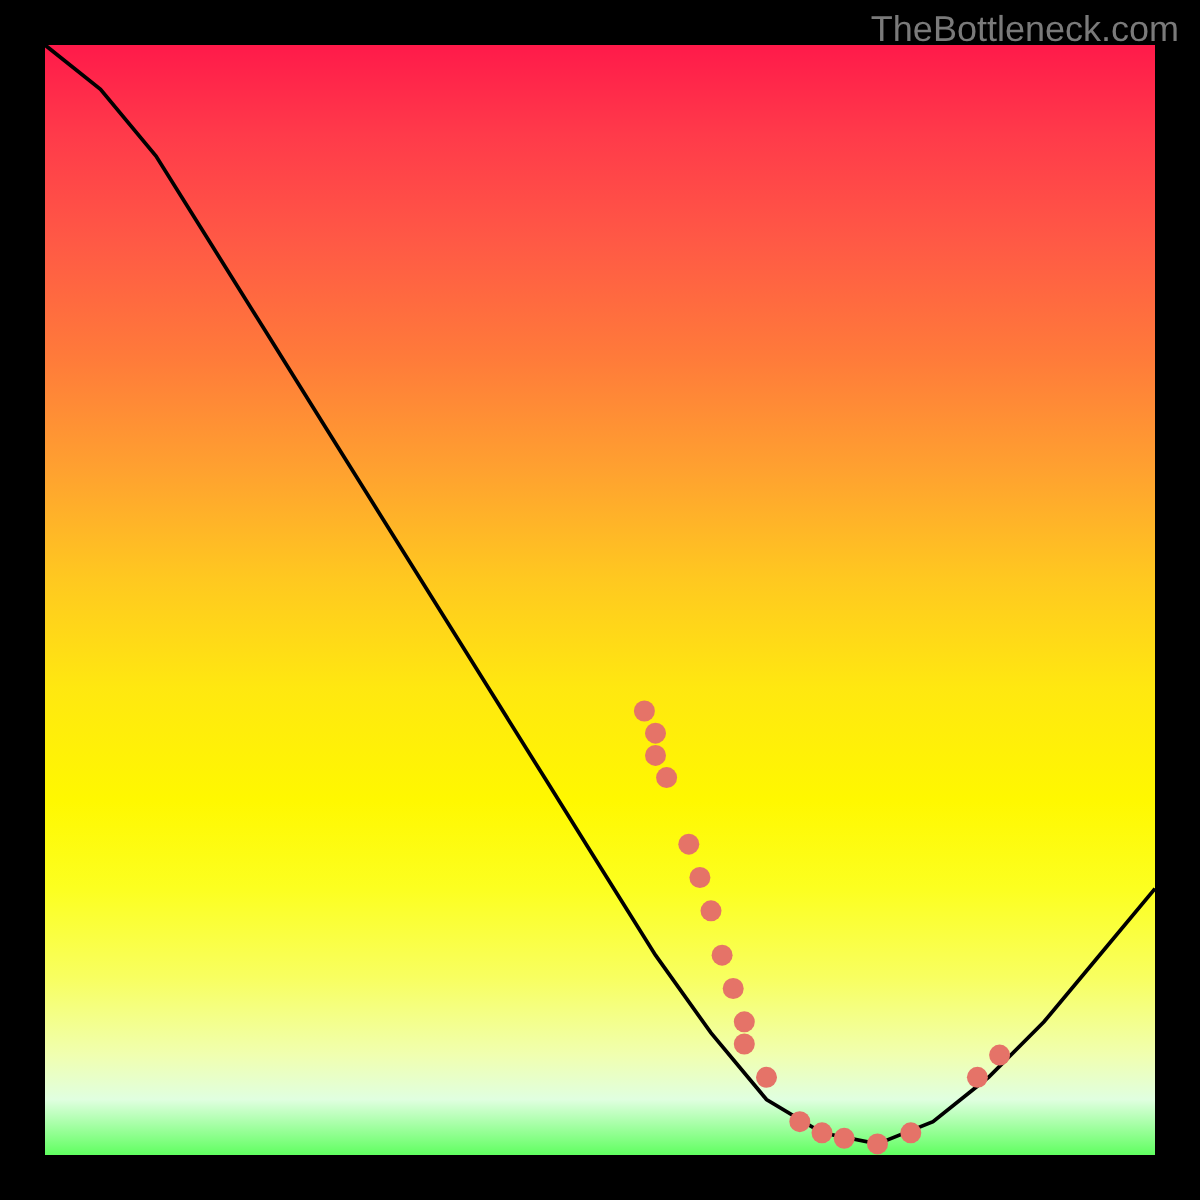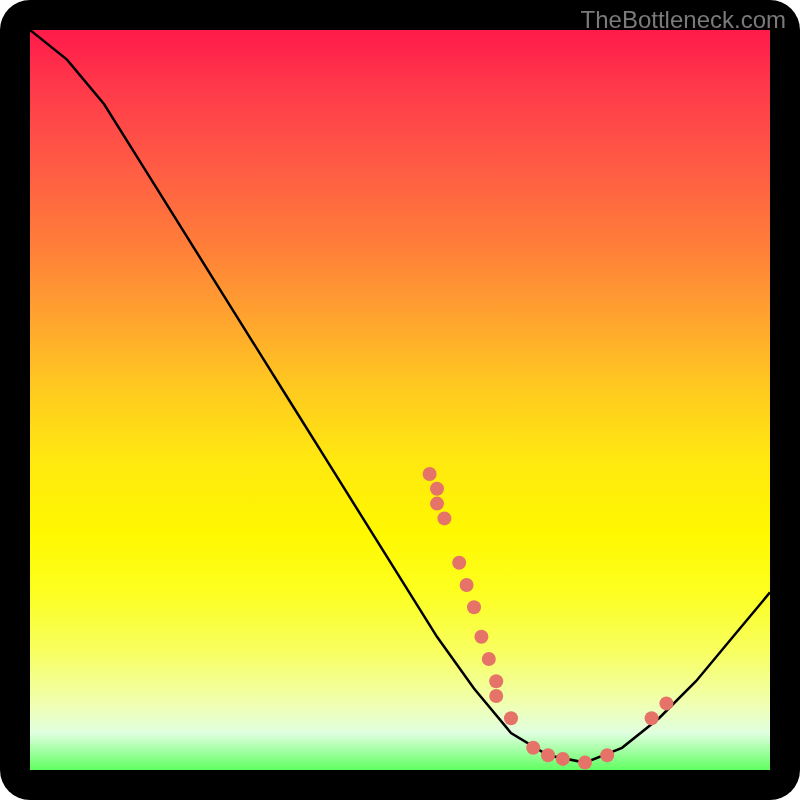--- a/index.html
+++ b/index.html
@@ -8,21 +8,20 @@
     width: 800px;
     height: 800px;
     overflow: hidden;
     font-family: Arial, sans-serif;
   }
   .chart-container {
     width: 800px;
     height: 800px;
     background: #000;
     position: relative;
-    border-radius: 30px;
   }
   .plot-area {
     position: absolute;
     left: 30px;
     top: 30px;
     width: 740px;
     height: 740px;
     background: linear-gradient(to bottom,
       #ff1a4a 0%,
       #ff3a4a 8%,

